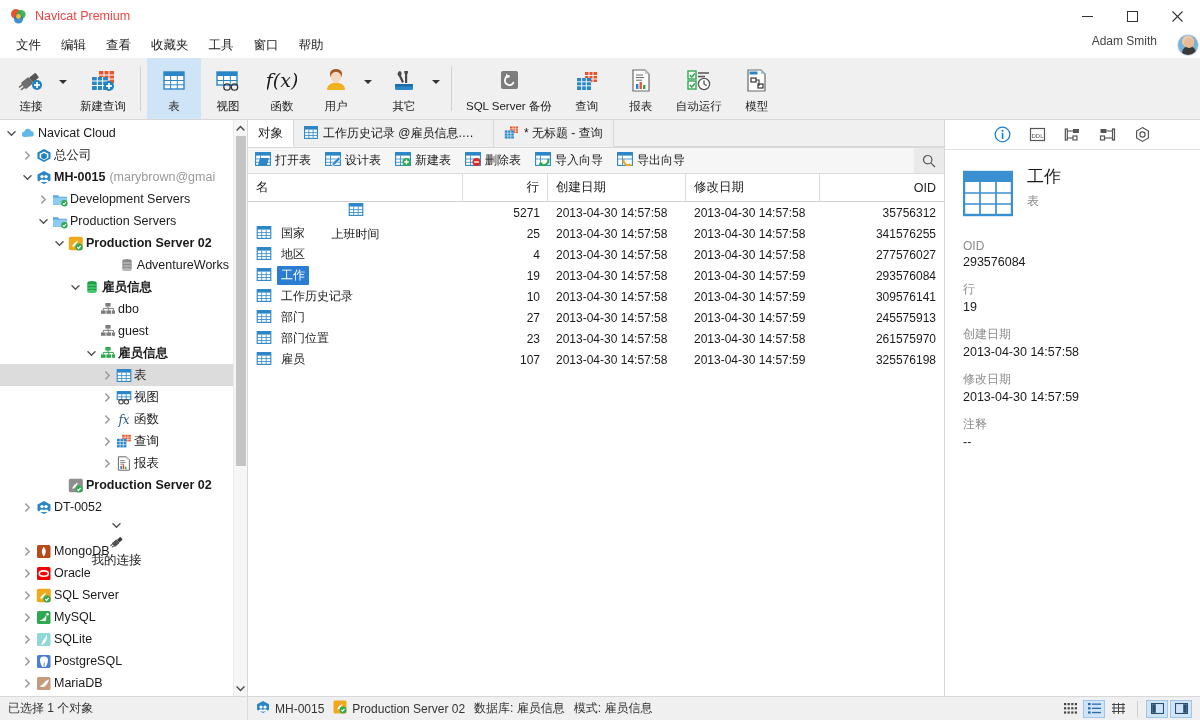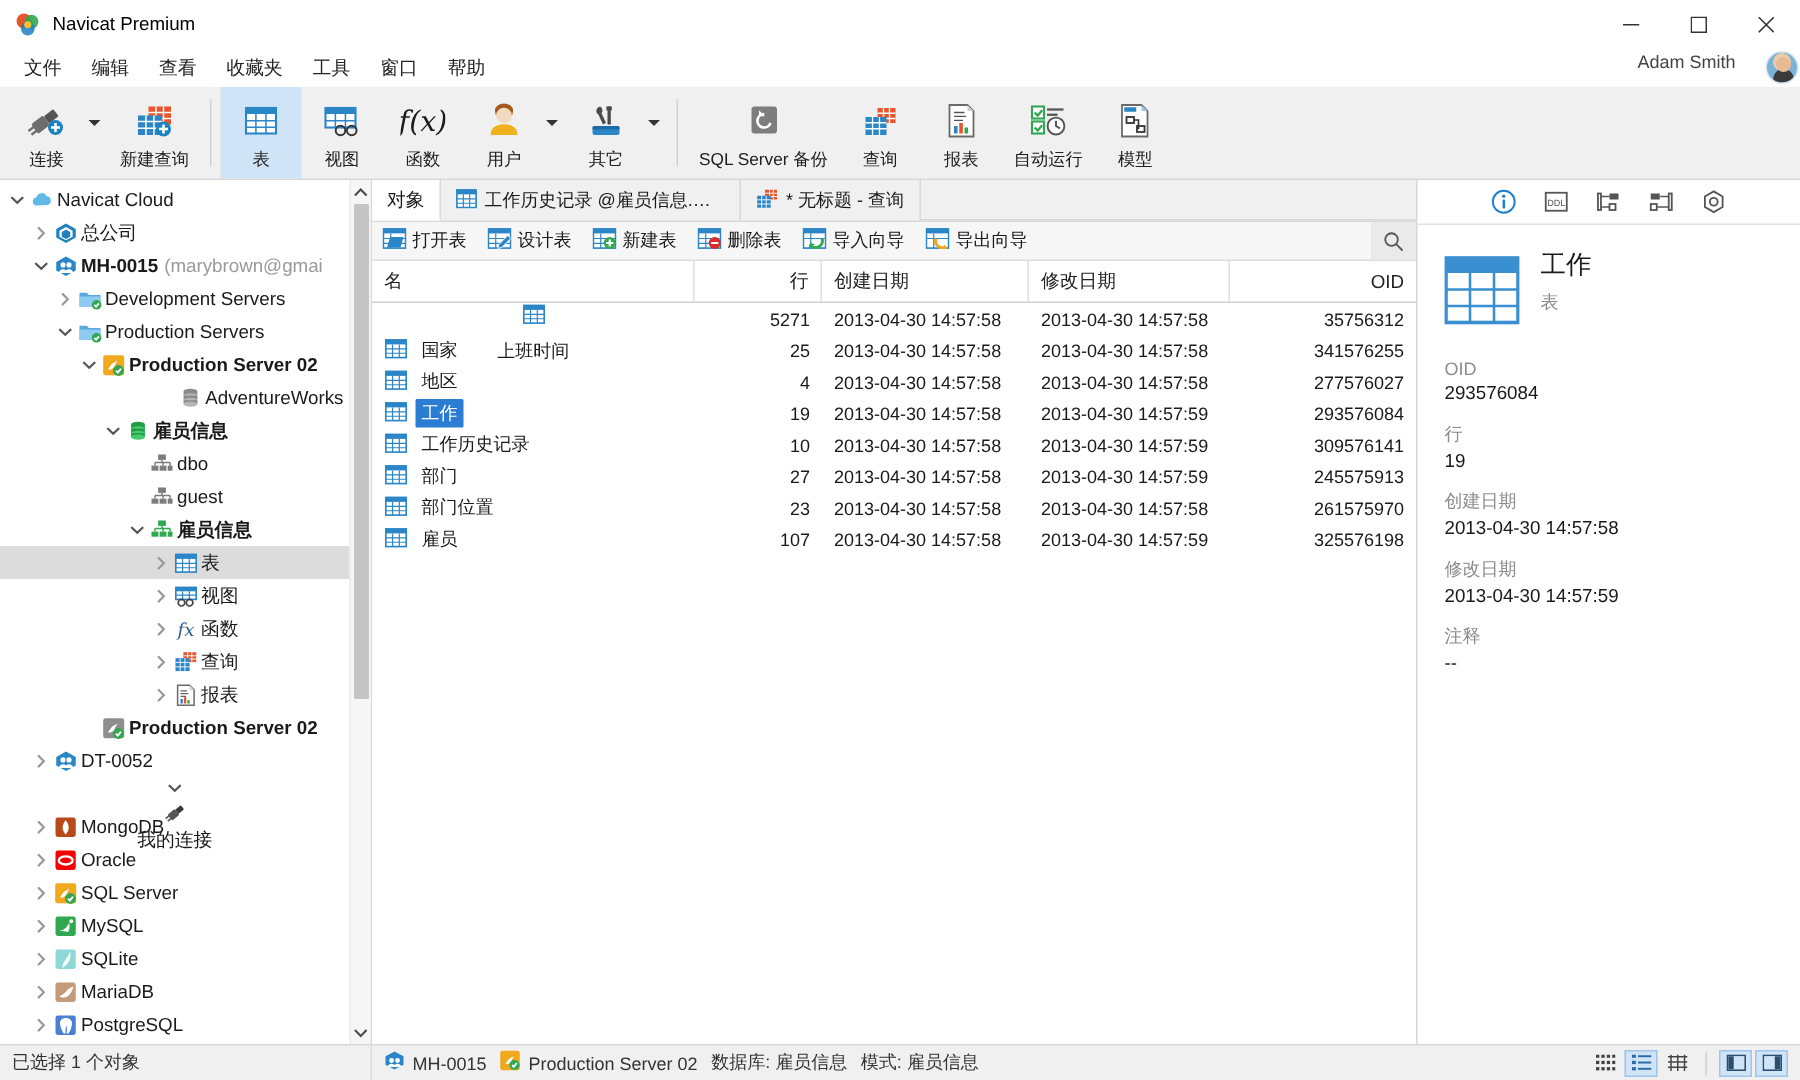--- a/index.html
+++ b/index.html
@@ -10,21 +10,21 @@
     overflow:hidden; -webkit-font-smoothing:antialiased;
   }
   .app { width:1200px; height:720px; display:flex; flex-direction:column; }
 
   
   .titlebar {
     height:32px; background:#fff; display:flex; align-items:center;
     flex:0 0 32px; border-bottom:none;
   }
   .titlebar .logo { margin-left:10px; margin-right:8px; display:flex; align-items:center; }
-  .titlebar .apptitle { font-size:12.5px; color:#000000; }
+  .titlebar .apptitle { font-size:12.5px; color:#ef4444; }
   .titlebar .spacer { flex:1; }
   .winbtn {
     width:45px; height:32px; display:flex; align-items:center; justify-content:center;
     color:#333; font-size:13px; cursor:default;
   }
 
   
   .menubar {
     height:26px; flex:0 0 26px; background:#fff; display:flex; align-items:center;
     padding-left:6px; position:relative;
@@ -841,39 +841,39 @@
             <span class="tlabel">SQLite</span>
           </div>
           <div class="tnode" style="padding-left: 20px;">
             <span class="arrow">
               <svg width="7" height="9" viewBox="0 0 7 9">
                 <path d="M1.8 1 L5.2 4.5 L1.8 8" fill="none" stroke="#999" stroke-width="1.5" stroke-linecap="round"></path>
               </svg>
             </span>
             <span class="ticon">
               <svg width="16" height="15" viewBox="0 0 16 15">
+                <rect x="1" y="1" width="13.5" height="13" rx="1.6" fill="#4a7fd4"></rect>
+                <path d="M7.8 2.6 c2.8 0 4.4 1.6 4.2 4 c-.2 2.6-1.4 5-2.4 6.4 h-1.2 c.3-2 .3-4.2-.2-5.4 c-.5 1.4-.6 3.4-.5 5.4 h-1.3 c-1-1.6-2.2-4.2-2.4-6.6 c-.2-2.2 1.3-3.8 3.8-3.8z" fill="#fff"></path>
+              </svg>
+            </span>
+            <span class="tlabel">PostgreSQL</span>
+          </div>
+          <div class="tnode" style="padding-left: 20px;">
+            <span class="arrow">
+              <svg width="7" height="9" viewBox="0 0 7 9">
+                <path d="M1.8 1 L5.2 4.5 L1.8 8" fill="none" stroke="#999" stroke-width="1.5" stroke-linecap="round"></path>
+              </svg>
+            </span>
+            <span class="ticon">
+              <svg width="16" height="15" viewBox="0 0 16 15">
                 <rect x="1" y="1" width="13.5" height="13" rx="1.6" fill="#c49a7a"></rect>
                 <path d="M13 3.6 c-2 .4-3.4 1.6-4.8 3.2 c-1.2 1.4-2.6 2.6-4.6 3.2 c1.2 1.4 3.4 1.4 5.2 .4 c2-1.2 3.4-3.8 4.2-6.8z" fill="#fff"></path>
               </svg>
             </span>
             <span class="tlabel">MariaDB</span>
-          </div>
-          <div class="tnode" style="padding-left: 20px;">
-            <span class="arrow">
-              <svg width="7" height="9" viewBox="0 0 7 9">
-                <path d="M1.8 1 L5.2 4.5 L1.8 8" fill="none" stroke="#999" stroke-width="1.5" stroke-linecap="round"></path>
-              </svg>
-            </span>
-            <span class="ticon">
-              <svg width="16" height="15" viewBox="0 0 16 15">
-                <rect x="1" y="1" width="13.5" height="13" rx="1.6" fill="#4a7fd4"></rect>
-                <path d="M7.8 2.6 c2.8 0 4.4 1.6 4.2 4 c-.2 2.6-1.4 5-2.4 6.4 h-1.2 c.3-2 .3-4.2-.2-5.4 c-.5 1.4-.6 3.4-.5 5.4 h-1.3 c-1-1.6-2.2-4.2-2.4-6.6 c-.2-2.2 1.3-3.8 3.8-3.8z" fill="#fff"></path>
-              </svg>
-            </span>
-            <span class="tlabel">PostgreSQL</span>
           </div>
         </div>
       <div class="scrollbar">
         <div class="sb-arrow">
           <svg width="9" height="7" viewBox="0 0 9 7">
               <path d="M0.6 5.4 L4.5 1.4 L8.4 5.4" fill="none" stroke="#4a4a4a" stroke-width="1.4"></path>
             </svg>
         </div>
         <div class="sb-track">
           <div class="sb-thumb" style="top:0px;height:330px;"></div>

